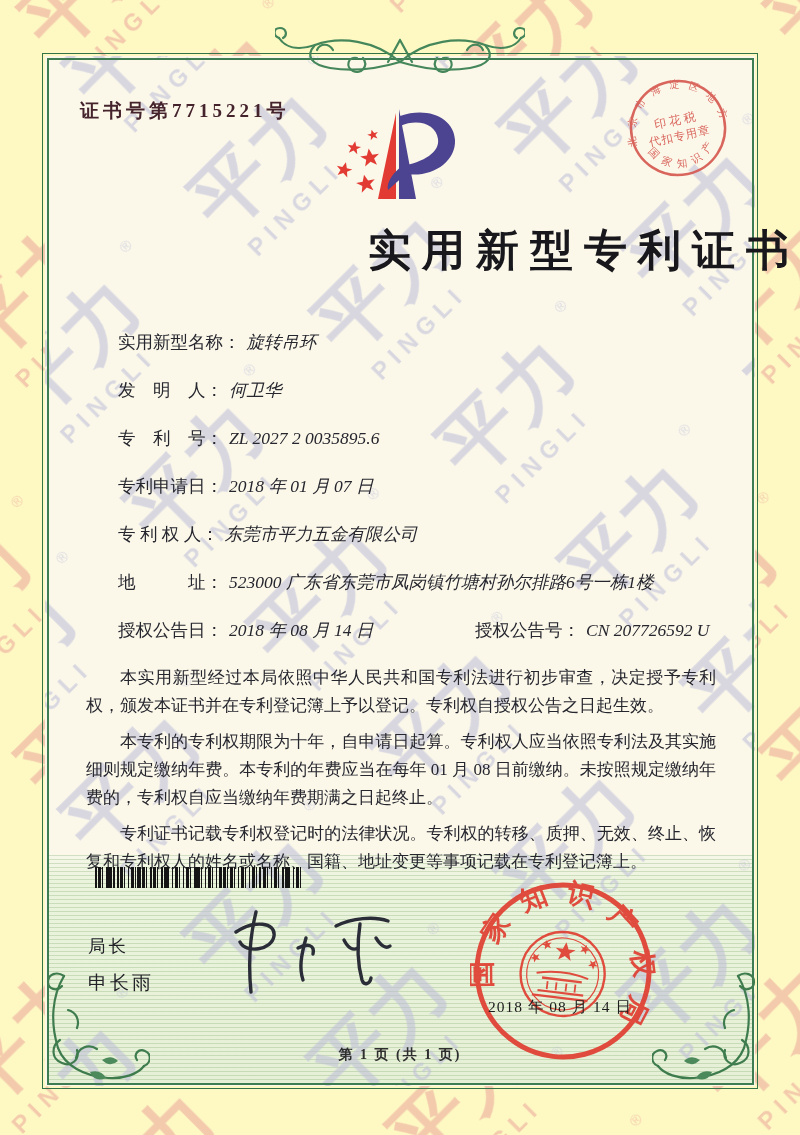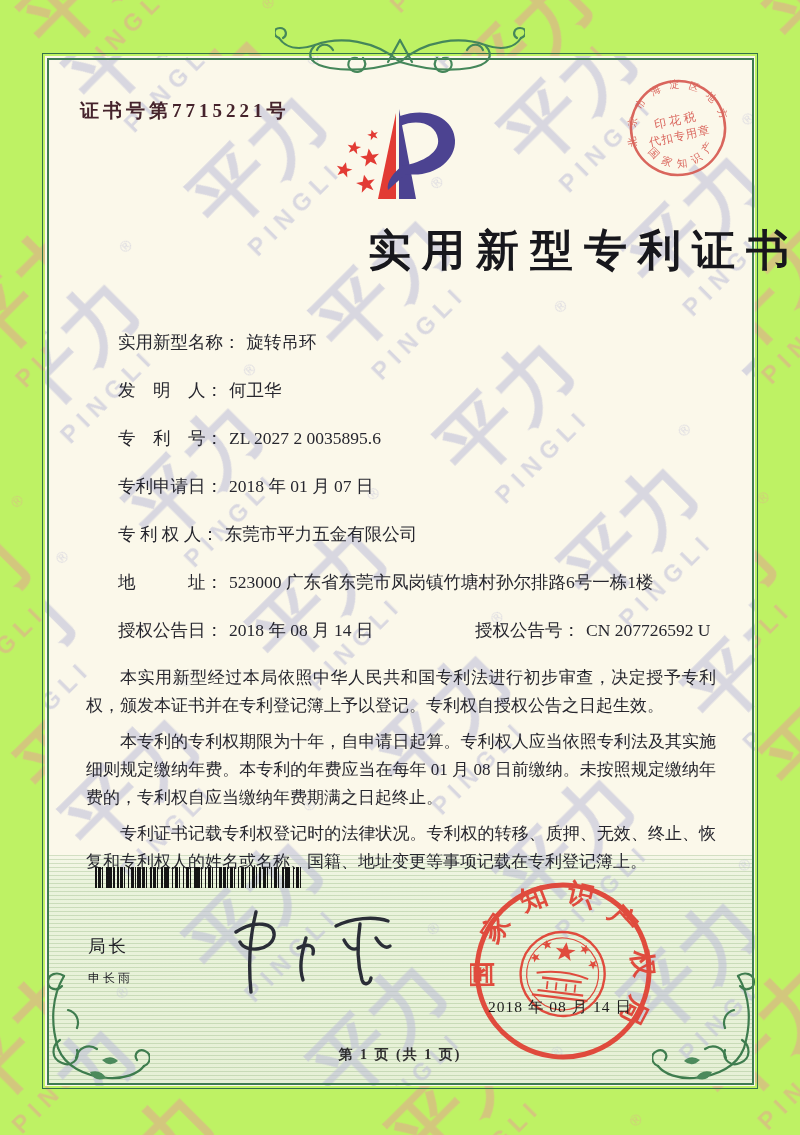--- a/index.html
+++ b/index.html
@@ -1,17 +1,17 @@
 <!DOCTYPE html>
 <html><head>
 <meta charset="utf-8">
 <style>
   html,body{margin:0;padding:0;}
   body{background:#fbf8ea;font-family:"Liberation Serif","DejaVu Serif",serif;}
-  .page{position:relative;width:800px;height:1135px;overflow:hidden;background:#bef264;}
+  .page{position:relative;width:800px;height:1135px;overflow:hidden;background:#fef9c3;}
 
   
   .wm-layer{position:absolute;pointer-events:none;}
   .wm-red-layer{left:0;top:0;opacity:.5;z-index:1;}
   .wm-gray-layer{left:45px;top:56px;opacity:.55;z-index:4;}
   .wm-cn{font:700 78px "Liberation Serif","DejaVu Serif",serif;}
   .wm-en{font:700 24px "Liberation Sans","DejaVu Sans",sans-serif;letter-spacing:7px;}
   .wm-reg{font:400 15px "Liberation Sans","DejaVu Sans",sans-serif;}
   .wm-red-layer text{fill:#e99d97;}
   .wm-gray-layer text{fill:#bdbdd8;}
@@ -37,33 +37,33 @@
   .content{position:absolute;left:0;top:0;width:800px;height:1135px;z-index:7;}
   .cert-no{position:absolute;left:80px;top:98px;font-size:19px;letter-spacing:4px;color:#45232c;font-weight:600;}
   .logo{position:absolute;left:328px;top:92px;}
   .tax-stamp{position:absolute;left:622px;top:72px;}
   .title{position:absolute;left:0;top:222px;width:800px;text-align:right;font-size:43px;font-weight:700;
          letter-spacing:11px;padding-left:11px;box-sizing:border-box;color:#17171c;}
 
   .fields{position:absolute;left:95px;top:330px;width:630px;font-size:17.5px;color:#26262e;}
   .field-row{height:48px;position:relative;white-space:nowrap;}
   .field-label{display:inline-block;margin-left:23px;}
-  .field-value{display:inline-block;margin-left:6px;}
+  .field-value{display:inline-block;margin-left:6px;font-style:italic;}
   .grant-no{position:absolute;left:357px;top:0;}
 
   .body-text{position:absolute;left:78px;top:656px;width:646px;color:#26262e;}
   .body-text p{margin:8px;font-size:17px;line-height:28px;text-indent:2em;text-align:justify;}
 
   .barcode{position:absolute;left:95px;top:867px;width:208px;height:21px;
     background-image:
       repeating-linear-gradient(90deg,#151515 0 1.5px,rgba(0,0,0,0) 1.5px 3px,#151515 3px 6px,rgba(0,0,0,0) 6px 7px,#151515 7px 8px,rgba(0,0,0,0) 8px 11px),
       repeating-linear-gradient(90deg,rgba(0,0,0,0) 0 13px,#151515 13px 15px,rgba(0,0,0,0) 15px 19px,#151515 19px 20px,rgba(0,0,0,0) 20px 29px);}
 
   .signoff-title{position:absolute;left:88px;top:934px;font-size:17.5px;color:#222228;letter-spacing:3px;}
-  .signoff-name{position:absolute;left:88px;top:970px;font-size:12px;color:#222228;letter-spacing:3px;}
+  .signoff-name{position:absolute;left:88px;top:970px;font-size:19px;color:#222228;letter-spacing:3px;}
   .signature{position:absolute;left:218px;top:896px;}
   .cnipa-seal{position:absolute;left:470px;top:878px;}
   .seal-date{position:absolute;left:488px;top:997px;font-size:15.5px;color:#1d1d1d;letter-spacing:1px;z-index:8;}
   .page-footer{position:absolute;left:0;top:1046px;width:800px;text-align:center;font-size:14px;letter-spacing:2px;color:#2e2e2e;font-weight:bold;}
 
   .stamp-text{fill:#d5524a;}
   .seal-red{fill:#e03e31;}
 </style>
 </head>
 <body>

